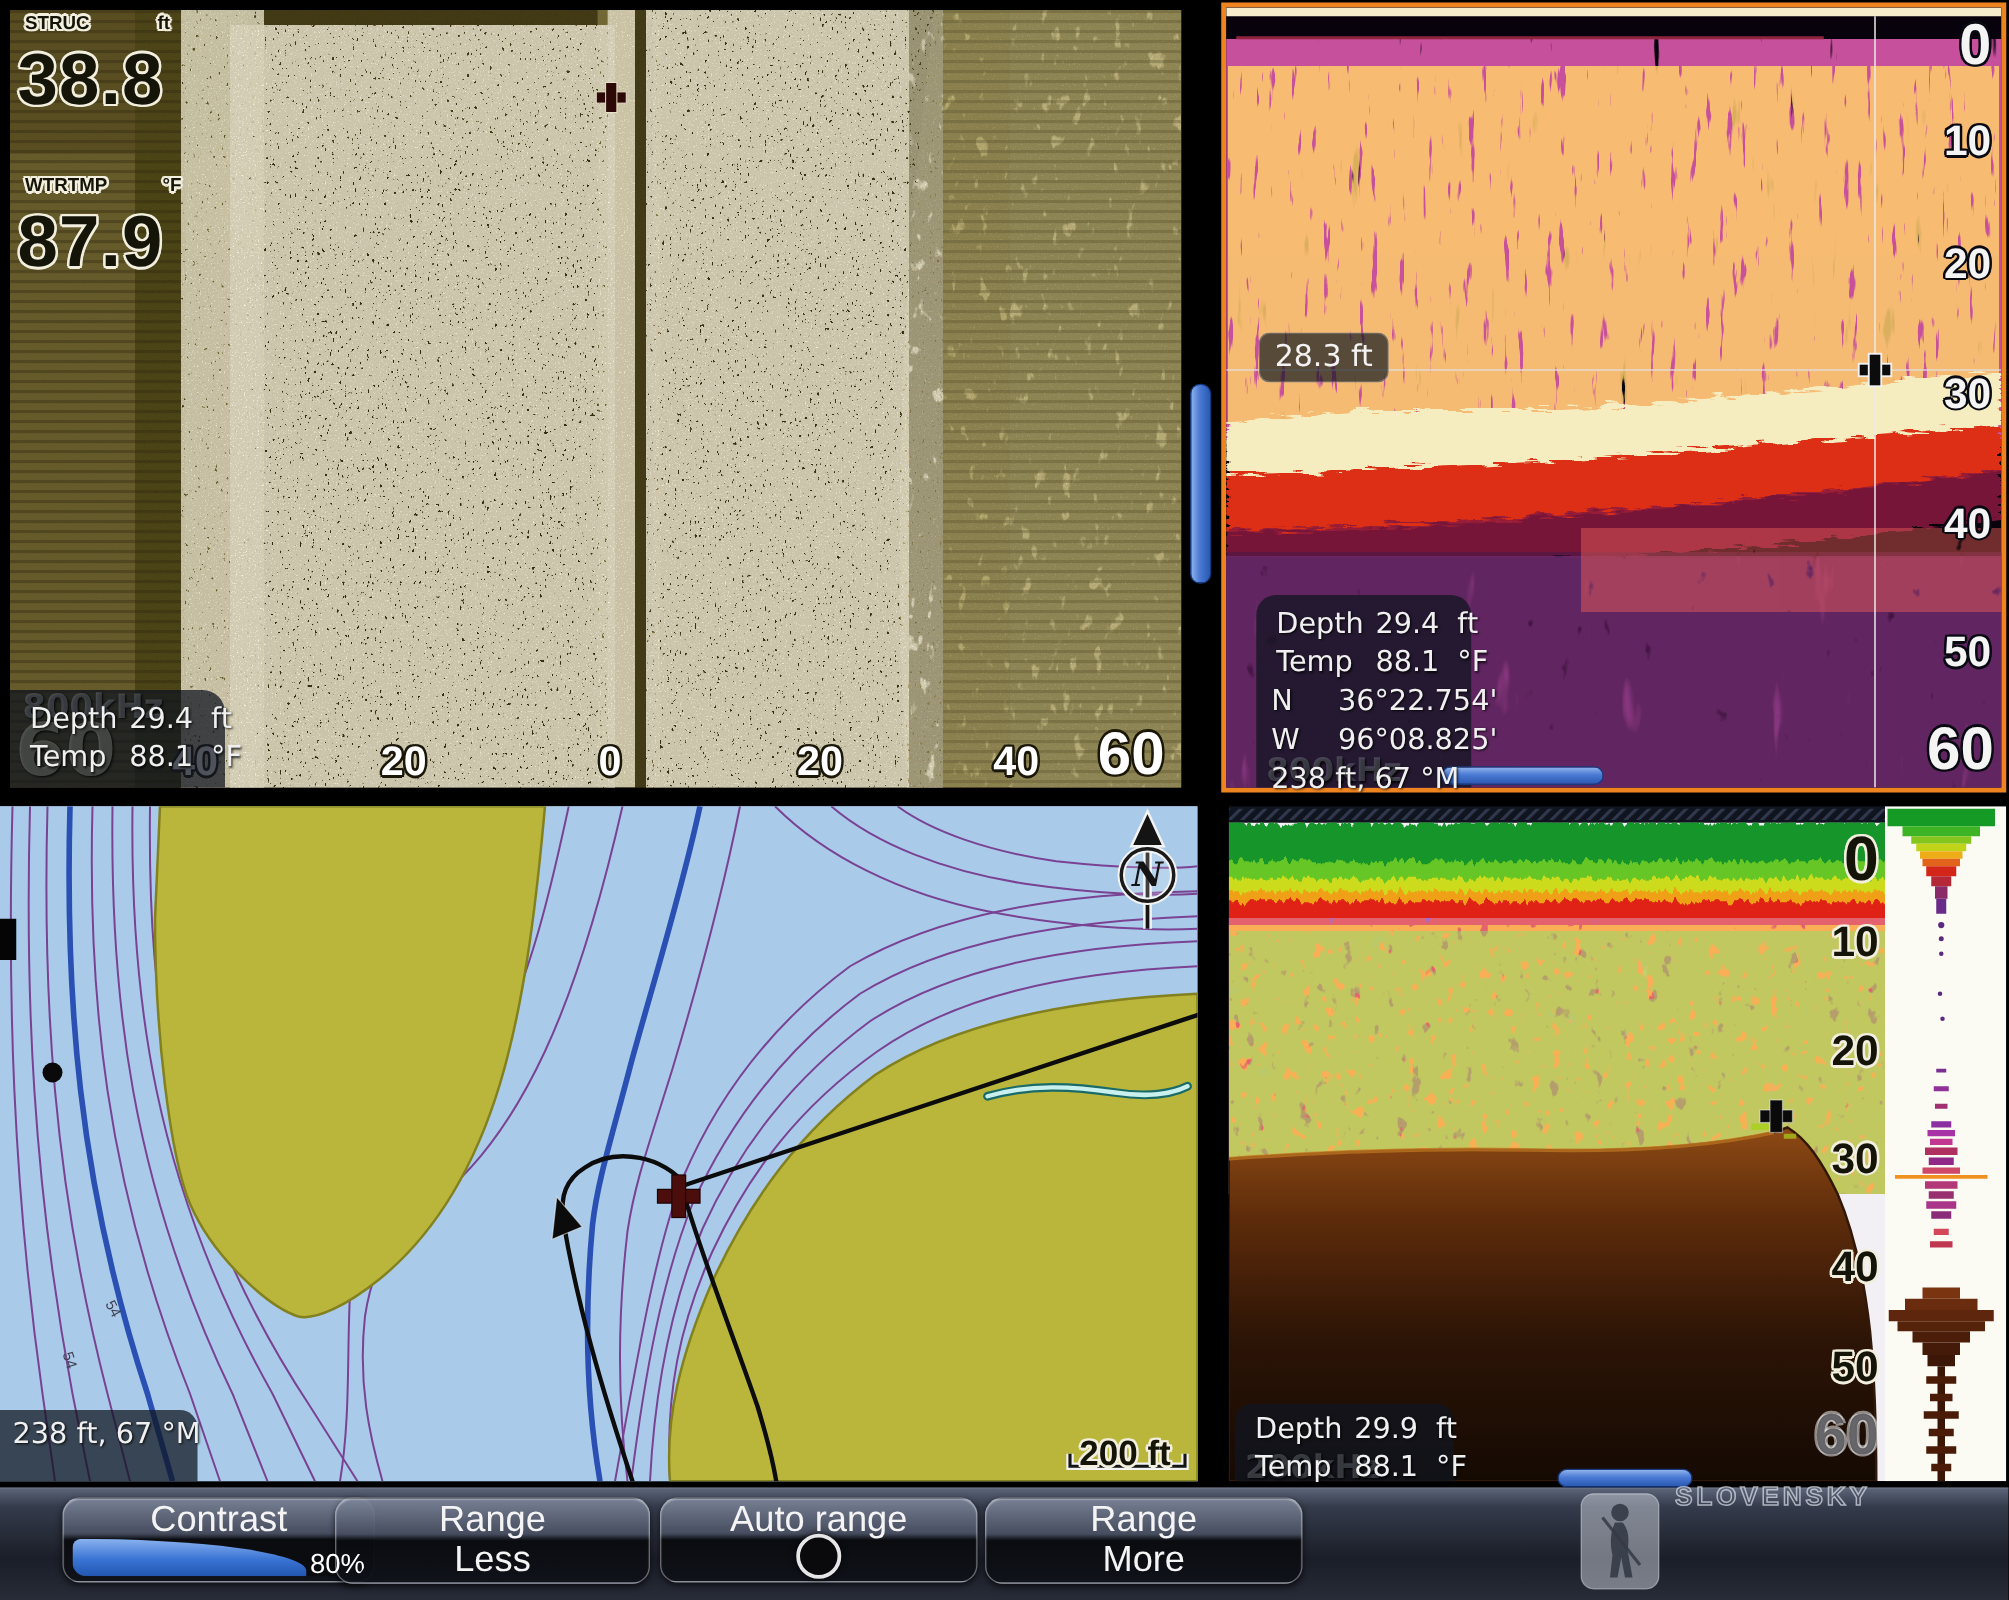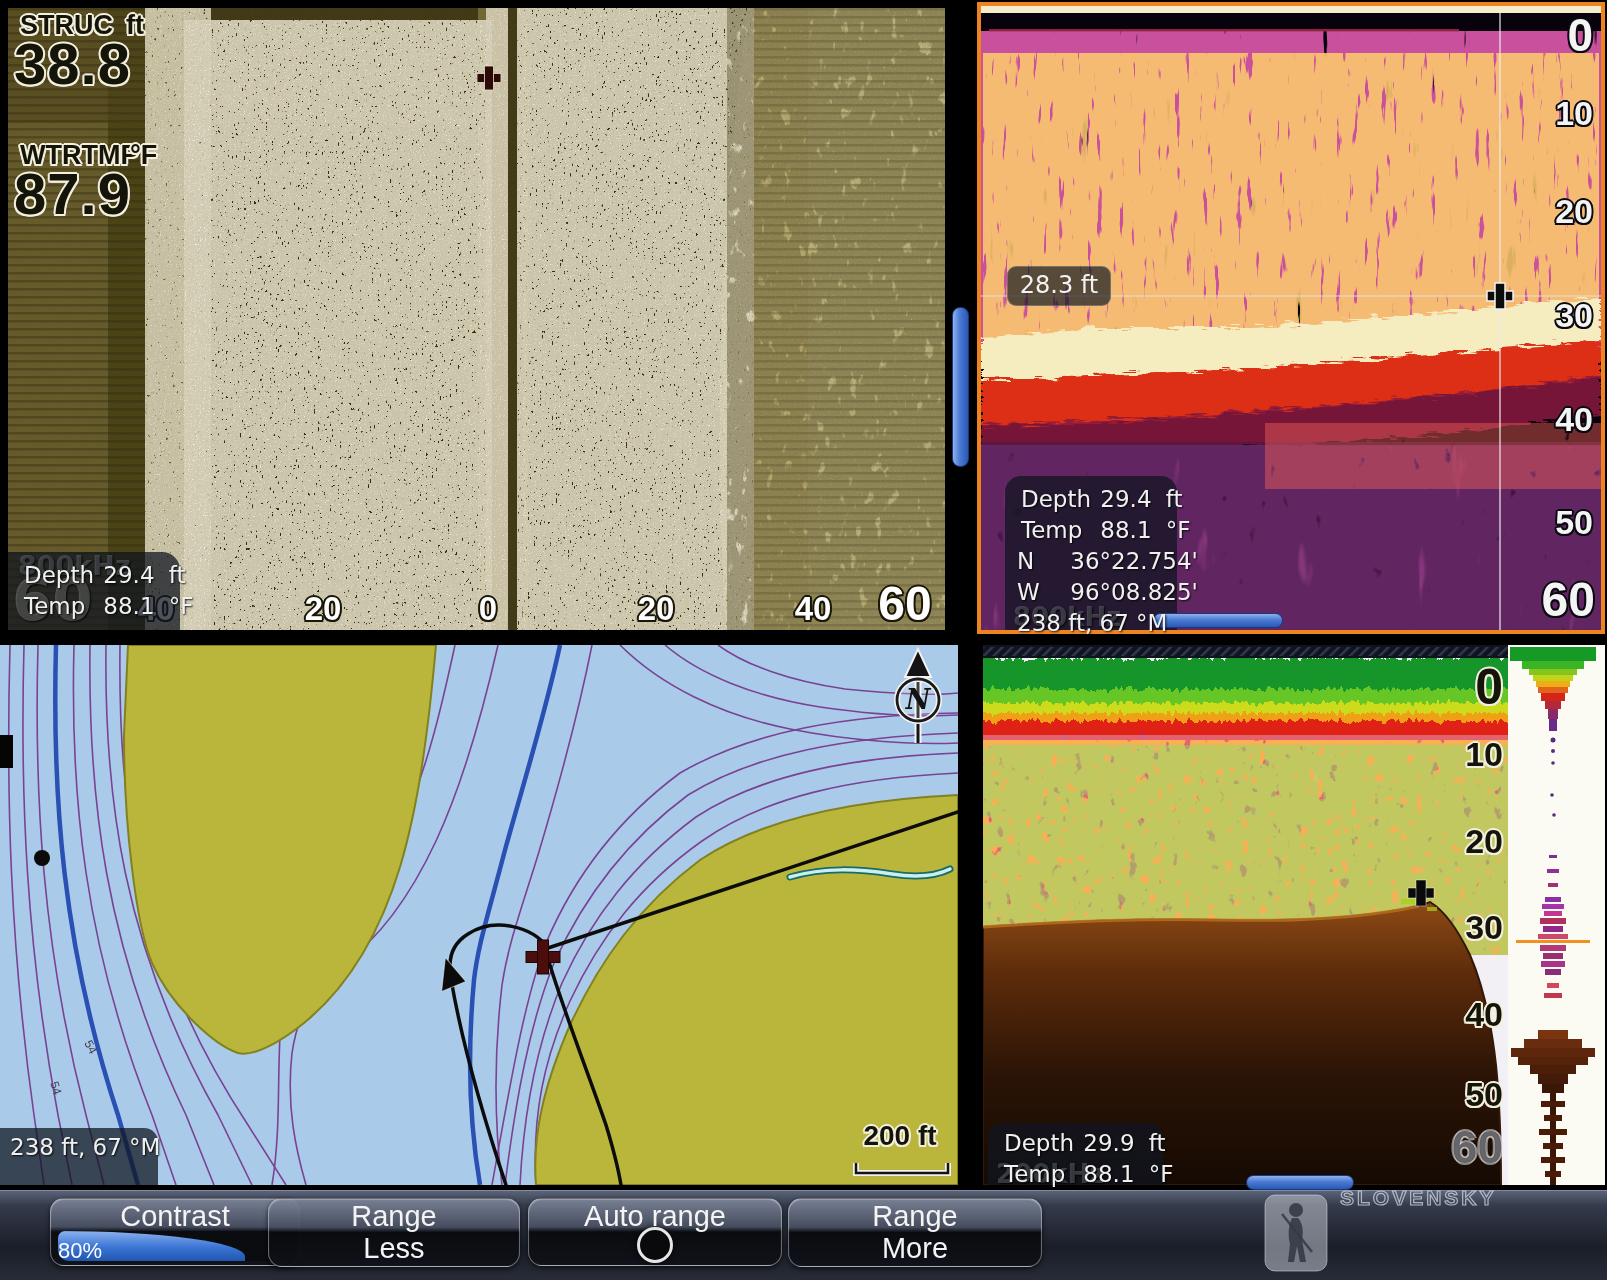--- a/index.html
+++ b/index.html
@@ -7,21 +7,21 @@
           font-family:"Liberation Sans",sans-serif;}
   .abs{position:absolute;}
   
   .t-ow{color:#141408;text-shadow:-2px 0 0 #f3efdf,2px 0 0 #f3efdf,0 -2px 0 #f3efdf,0 2px 0 #f3efdf,
         -1.5px -1.5px 0 #f3efdf,1.5px -1.5px 0 #f3efdf,-1.5px 1.5px 0 #f3efdf,1.5px 1.5px 0 #f3efdf;}
   .t-ob{color:#fff;text-shadow:-2px 0 0 #1b1708,2px 0 0 #1b1708,0 -2px 0 #1b1708,0 2px 0 #1b1708,
         -1.5px -1.5px 0 #1b1708,1.5px -1.5px 0 #1b1708,-1.5px 1.5px 0 #1b1708,1.5px 1.5px 0 #1b1708;}
   .t-obk{color:#f4f4f4;text-shadow:-2px 0 0 #0a0a12,2px 0 0 #0a0a12,0 -2px 0 #0a0a12,0 2px 0 #0a0a12,
         -1.5px -1.5px 0 #0a0a12,1.5px -1.5px 0 #0a0a12,-1.5px 1.5px 0 #0a0a12,1.5px 1.5px 0 #0a0a12;}
   .big-ro{font-weight:bold;font-size:58px;letter-spacing:1px;}
-  .lbl-ro{font-weight:bold;font-size:27px;}
+  .lbl-ro{font-weight:bold;font-size:15px;}
   .infobox{background:rgba(16,22,32,.74);color:#f0f0f0;font-family:"DejaVu Sans","Liberation Sans",sans-serif;
            font-size:23px;text-shadow:1px 1px 2px rgba(0,0,0,.85);}
   .inforow{position:relative;height:31px;line-height:31px;white-space:nowrap;z-index:3;}
   .inforow .l{display:inline-block;width:70px;padding-left:16px;}
   .inforow .l2{display:inline-block;width:44px;padding-left:12px;}
   .inforow .u{margin-left:7px;}
   .inforow .v{margin-left:2px;}
   .ghost{position:absolute;font-weight:bold;color:rgba(160,168,180,.32);z-index:1;white-space:nowrap;}
   .tickR{position:absolute;font-weight:bold;font-size:34px;}
   .sstick{position:absolute;top:582px;font-weight:bold;font-size:33px;width:70px;text-align:center;}
@@ -39,21 +39,21 @@
      color:#f4f4f4;text-align:center;cursor:pointer;}
   .tb-one{line-height:64px;font-size:30px;}
   .tb-two{font-size:29px;line-height:32px;padding-top:1px;}
   .tb-top{font-size:29px;line-height:34px;}
   .tb-btn span{position:relative;z-index:50;}
   .ct-slider{position:absolute;left:7px;right:7px;bottom:4px;height:30px;background:#0a0c10;
      border-radius:7px 7px 11px 11px;overflow:hidden;}
   .ct-fill{position:absolute;left:0;top:0;bottom:0;width:80%;
      background:linear-gradient(180deg,#8ab2ee 0%,#3a74d4 55%,#2256b0 100%);
      border-radius:0 100% 0 0 / 0 85% 0 0;}
-  .ct-val{position:absolute;left:0;top:3px;width:100%;text-align:left;font-size:22px;color:#fff;z-index:2;}
+  .ct-val{position:absolute;left:0;top:3px;width:100%;text-align:right;font-size:22px;color:#fff;z-index:2;}
   .radio{position:absolute;left:50%;transform:translateX(-50%);bottom:2px;width:30px;height:30px;
      border-radius:50%;background:#0a0a0c;border:3px solid #e6e6e6;box-shadow:0 0 6px rgba(0,0,0,.8);}
   
   .wm{position:absolute;left:1262px;top:1186px;width:345px;height:94px;pointer-events:none;z-index:40;}
   .wm1{position:absolute;left:78px;top:0px;font-size:21px;font-weight:bold;letter-spacing:3px;
        color:transparent;-webkit-text-stroke:1.2px rgba(218,222,232,.72);}
   .wm2{position:absolute;left:66px;top:14px;font-size:66px;font-weight:bold;letter-spacing:4px;
        color:rgba(178,185,199,.38);-webkit-text-stroke:2px rgba(226,229,237,.55);}
 </style>
 </head>
@@ -325,21 +325,21 @@
       <path d="M856,518 L856,528 L948,528 L948,518" stroke="#f2f2f2" stroke-width="6" fill="none"></path>
       <path d="M856,518 L856,528 L948,528 L948,518" stroke="#141414" stroke-width="2.5" fill="none"></path>
     </svg>
 
     <div class="abs infobox" style="left:0;top:483px;width:158px;height:57px;border-radius:0 14px 0 0;">
       <div class="inforow" style="margin-top:4px;">
         <span style="padding-left:10px;">238 ft, 67 °M</span>
       </div>
     </div>
 
-    <div class="abs t-ow" style="left:850px;top:475px;width:100px;text-align:center;font-size:28px;font-weight:bold;">200 ft</div>
+    <div class="abs t-ow" style="left:850px;top:502px;width:100px;text-align:center;font-size:28px;font-weight:bold;">200 ft</div>
   </div>
 
   <div class="abs" style="left:983px;top:645px;width:622px;height:540px;background:#0c0914;">
     <svg class="abs" style="left:0;top:0" width="622" height="540" viewBox="0 0 622 540">
       <rect x="0" y="0" width="622" height="540" fill="#0c0914"></rect>
       <rect x="0" y="0" width="525" height="13" fill="#10141e"></rect>
       <rect x="0" y="2" width="525" height="9" fill="url(#pDiag)" opacity="0.8"></rect>
       <clipPath id="cSonar">
           <rect x="0" y="13" width="525" height="527"></rect>
         </clipPath>

